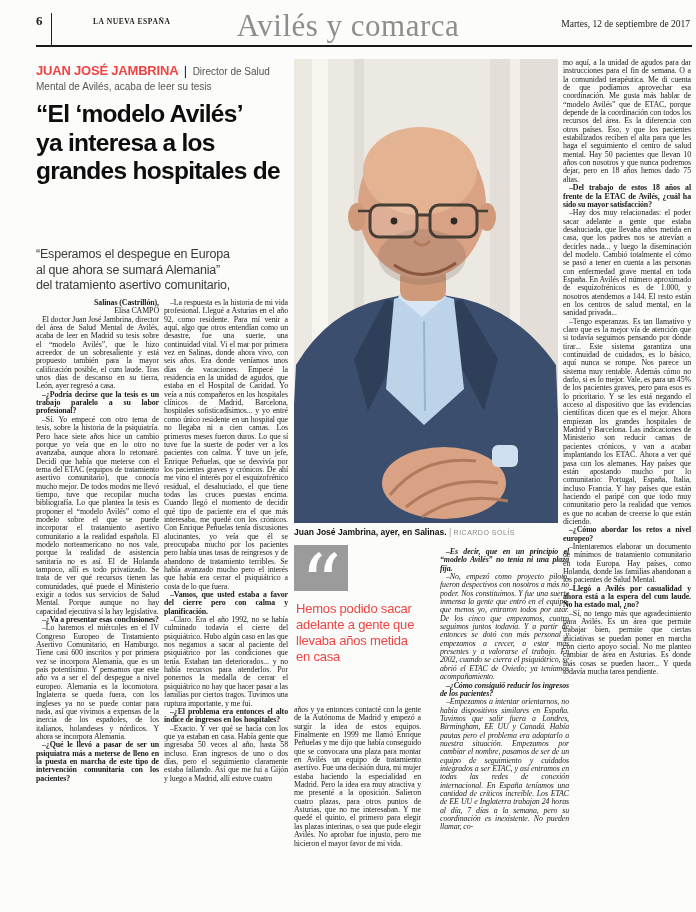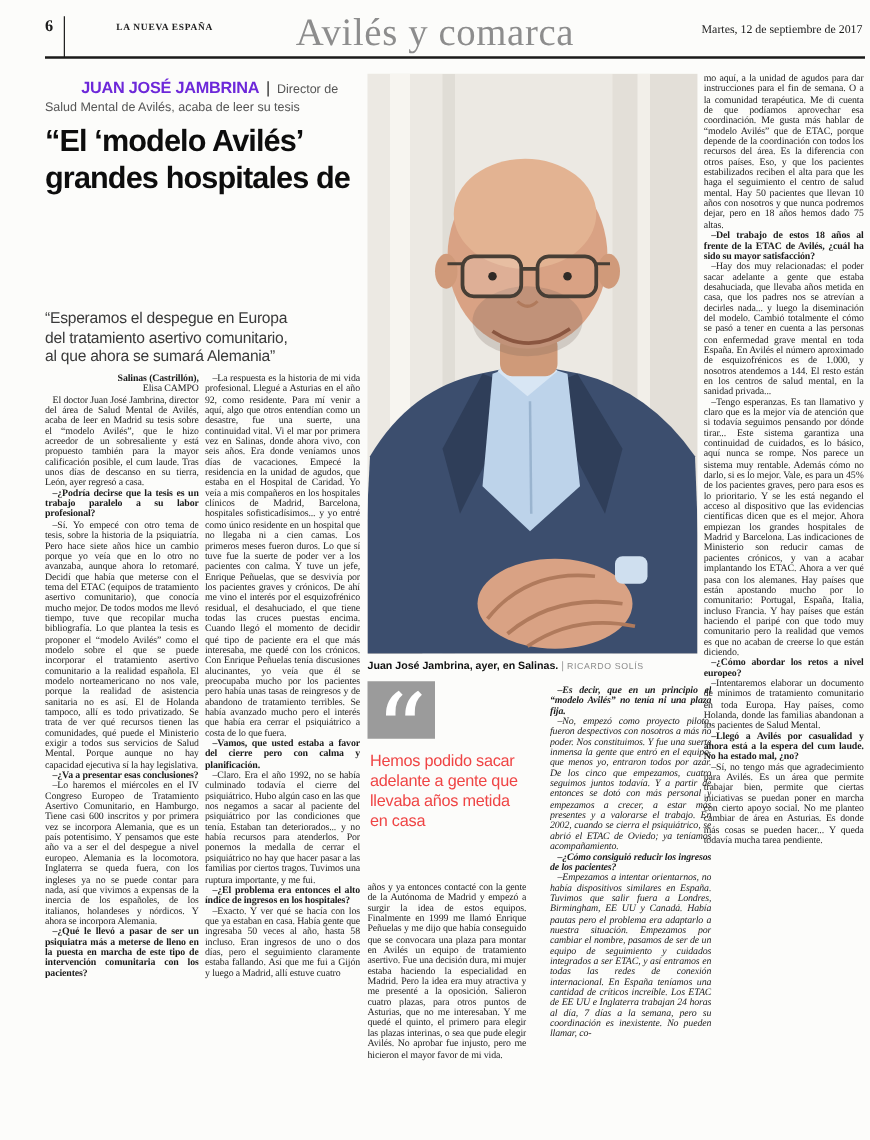--- a/index.html
+++ b/index.html
@@ -13,21 +13,21 @@
   .hdr-vline{position:absolute;left:51px;top:13px;width:1px;height:33px;background:#222;}
   .hdr-masthead{position:absolute;left:57px;top:17px;font-size:7.5px;font-weight:bold;letter-spacing:.6px;color:#222;margin-left:36px;}
   .hdr-section{position:absolute;left:36px;right:36px;top:8px;text-align:center;
     font-size:31px;color:#8d8d8d;letter-spacing:.5px;}
   .hdr-date{position:absolute;right:6px;top:19px;font-size:9.5px;color:#1a1a1a;}
   .hdr-rule{position:absolute;left:36px;right:4px;top:45px;height:2px;background:#1a1a1a;}
 
   
   .kicker{position:absolute;left:36px;top:63px;width:262px;
     font-family:"Liberation Sans","DejaVu Sans",sans-serif;line-height:13px;}
-  .kicker-name{font-size:13px;font-weight:600;color:#6d28d9;letter-spacing:-.2px;margin-left:29px;}
+  .kicker-name{font-size:13px;font-weight:600;color:#ef4444;letter-spacing:-.2px;}
   .kicker-sep{font-size:13px;color:#2b2b2b;font-weight:300;padding:0 1px;}
   .kicker-desc{font-size:10px;color:#555;}
   .headline{position:absolute;left:36px;top:100px;width:270px;
     font-family:"Liberation Sans","DejaVu Sans",sans-serif;
     font-size:24.5px;font-weight:bold;line-height:28.5px;letter-spacing:-.7px;color:#0d0d0d;}
   .subhead{position:absolute;left:36px;top:247px;width:266px;
     font-family:"Liberation Sans","DejaVu Sans",sans-serif;
     font-size:12.5px;color:#3a3a3a;line-height:15.5px;letter-spacing:-.2px;}
 
   
@@ -75,28 +75,29 @@
 
 <div class="kicker">
   <span class="kicker-name">JUAN JOSÉ JAMBRINA</span>
   <span class="kicker-sep">|</span>
   <span class="kicker-desc">Director de Salud Mental de Avilés, acaba de leer su tesis</span>
 </div>
 
 <div class="headline">
 
 <div>“El ‘modelo Avilés’</div>
+    <div>ya interesa a los</div>
     <div>grandes hospitales de</div>
   </div>
 
 <div class="subhead">
 
 <div>“Esperamos el despegue en Europa</div>
+    <div>al que ahora se sumará Alemania”</div>
     <div>del tratamiento asertivo comunitario,</div>
-    <div>al que ahora se sumará Alemania”</div>
   </div>
 
 <div class="photo">
   <svg viewBox="0 0 264 464" preserveAspectRatio="none">
     <rect x="0" y="0" width="264" height="464" fill="#ece9e3"></rect>
     <rect x="18" y="0" width="16" height="464" fill="#f7f5f0"></rect>
     <rect x="60" y="0" width="10" height="464" fill="#e0ddd6"></rect>
     <rect x="196" y="0" width="68" height="464" fill="#e3dfd8"></rect>
     <rect x="216" y="0" width="10" height="464" fill="#f2efe9"></rect>
     <polygon points="0,356 44,464 0,464" fill="#b9b5ae"></polygon>

